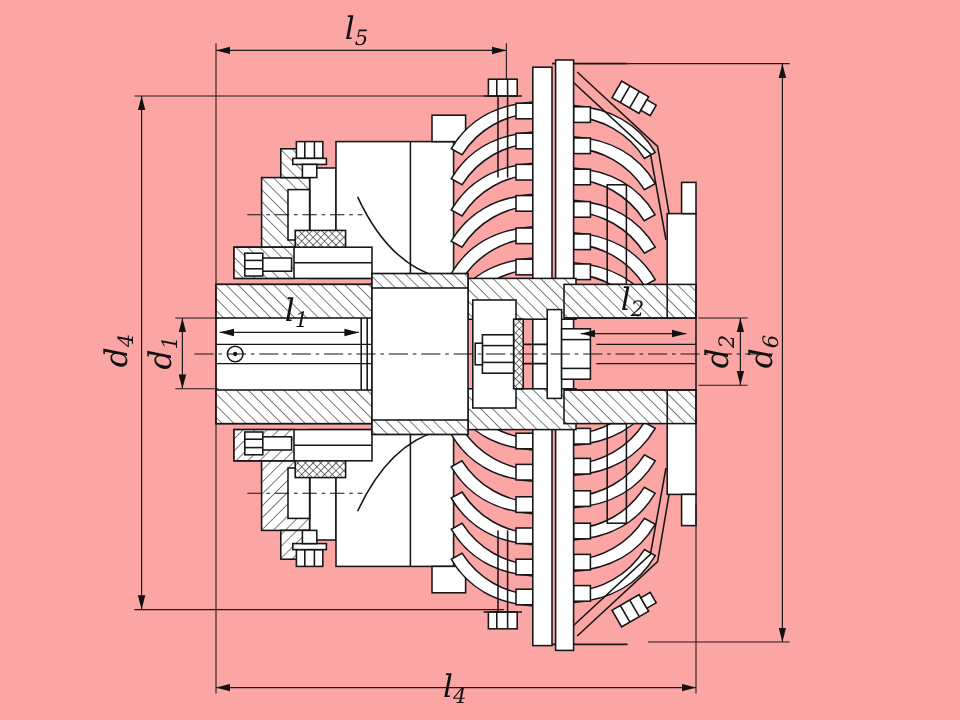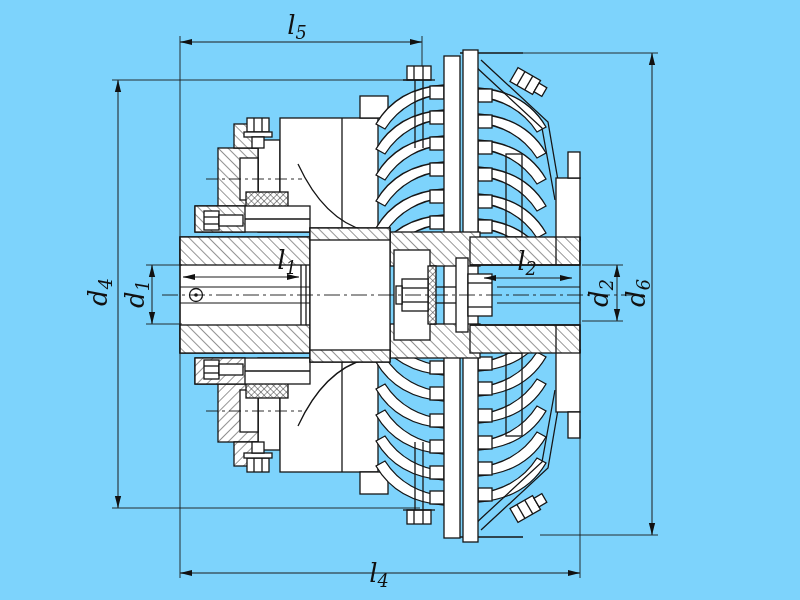--- a/index.html
+++ b/index.html
@@ -1,16 +1,16 @@
 <!DOCTYPE html>
 <html><head>
 <meta charset="utf-8">
 <style>
   html,body{margin:0;padding:0;background:#fff;}
-  #stage{position:relative;width:800px;height:600px;background:#7dd3fc;overflow:hidden;
+  #stage{position:relative;width:800px;height:600px;background:#fca5a5;overflow:hidden;
          font-family:"Liberation Sans",sans-serif;}
   #stage svg{position:absolute;left:0;top:0;}
   .dim-label{position:absolute;font-family:"DejaVu Serif",serif;font-style:italic;
              font-size:26px;color:#111;line-height:1;white-space:nowrap;
              transform:translate(-50%,-50%);}
   .dim-label.rot{transform:translate(-50%,-50%) rotate(-90deg);}
   .dim-label .sub{font-size:0.68em;vertical-align:-0.28em;}
 </style>
 </head>
 <body>
@@ -195,21 +195,21 @@
     <line x1="484" y1="278" x2="572" y2="278" marker-start="url(#arr)" marker-end="url(#arr)"></line>
     <line x1="180" y1="573" x2="580" y2="573" marker-start="url(#arr)" marker-end="url(#arr)"></line>
     <line x1="118" y1="80" x2="118" y2="508" marker-start="url(#arr)" marker-end="url(#arr)"></line>
     <line x1="152" y1="265" x2="152" y2="324" marker-start="url(#arr)" marker-end="url(#arr)"></line>
     <line x1="617" y1="265" x2="617" y2="321" marker-start="url(#arr)" marker-end="url(#arr)"></line>
     <line x1="652" y1="53" x2="652" y2="535" marker-start="url(#arr)" marker-end="url(#arr)"></line>
   </g>
 </svg>
 
 <div class="dim-label" style="left:297px;top:27px;"><span class="base">l</span><span class="sub">5</span></div>
-<div class="dim-label" style="left:247px;top:262px;margin-left:40px;"><span class="base">l</span><span class="sub">1</span></div>
-<div class="dim-label" style="left:527px;top:263px;"><span class="base">l</span><span class="sub">2</span></div>
+<div class="dim-label" style="left:247px;top:262px;"><span class="base">l</span><span class="sub">1</span></div>
+<div class="dim-label" style="left:527px;top:253px;"><span class="base">l</span><span class="sub">2</span></div>
 <div class="dim-label" style="left:379px;top:575px;"><span class="base">l</span><span class="sub">4</span></div>
 <div class="dim-label rot" style="left:100px;top:292px;"><span class="base">d</span><span class="sub">4</span></div>
 <div class="dim-label rot" style="left:137px;top:294px;"><span class="base">d</span><span class="sub">1</span></div>
 <div class="dim-label rot" style="left:601px;top:293px;"><span class="base">d</span><span class="sub">2</span></div>
 <div class="dim-label rot" style="left:638px;top:293px;"><span class="base">d</span><span class="sub">6</span></div>
 
 </div>
 
 </body></html>

